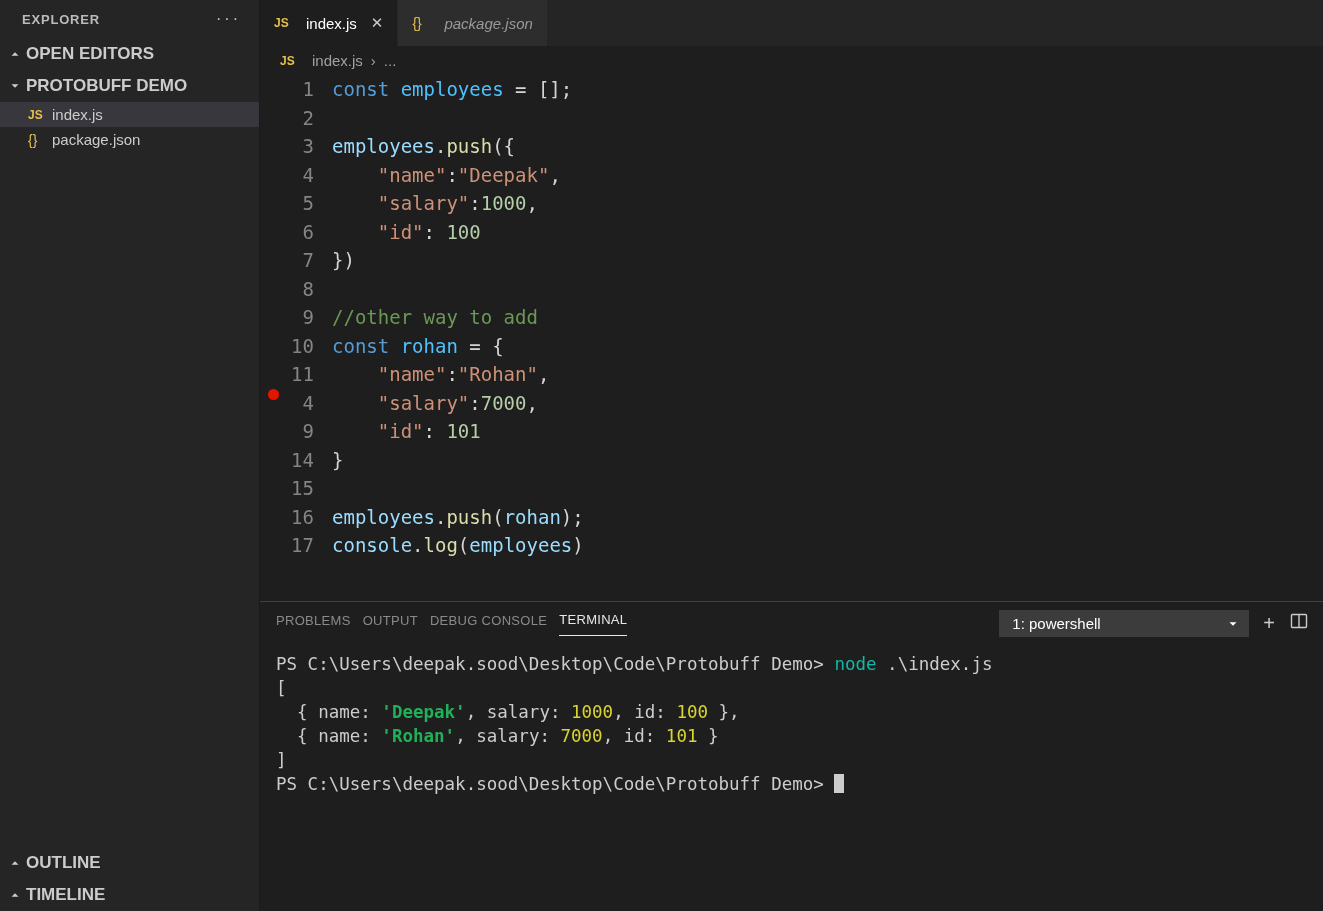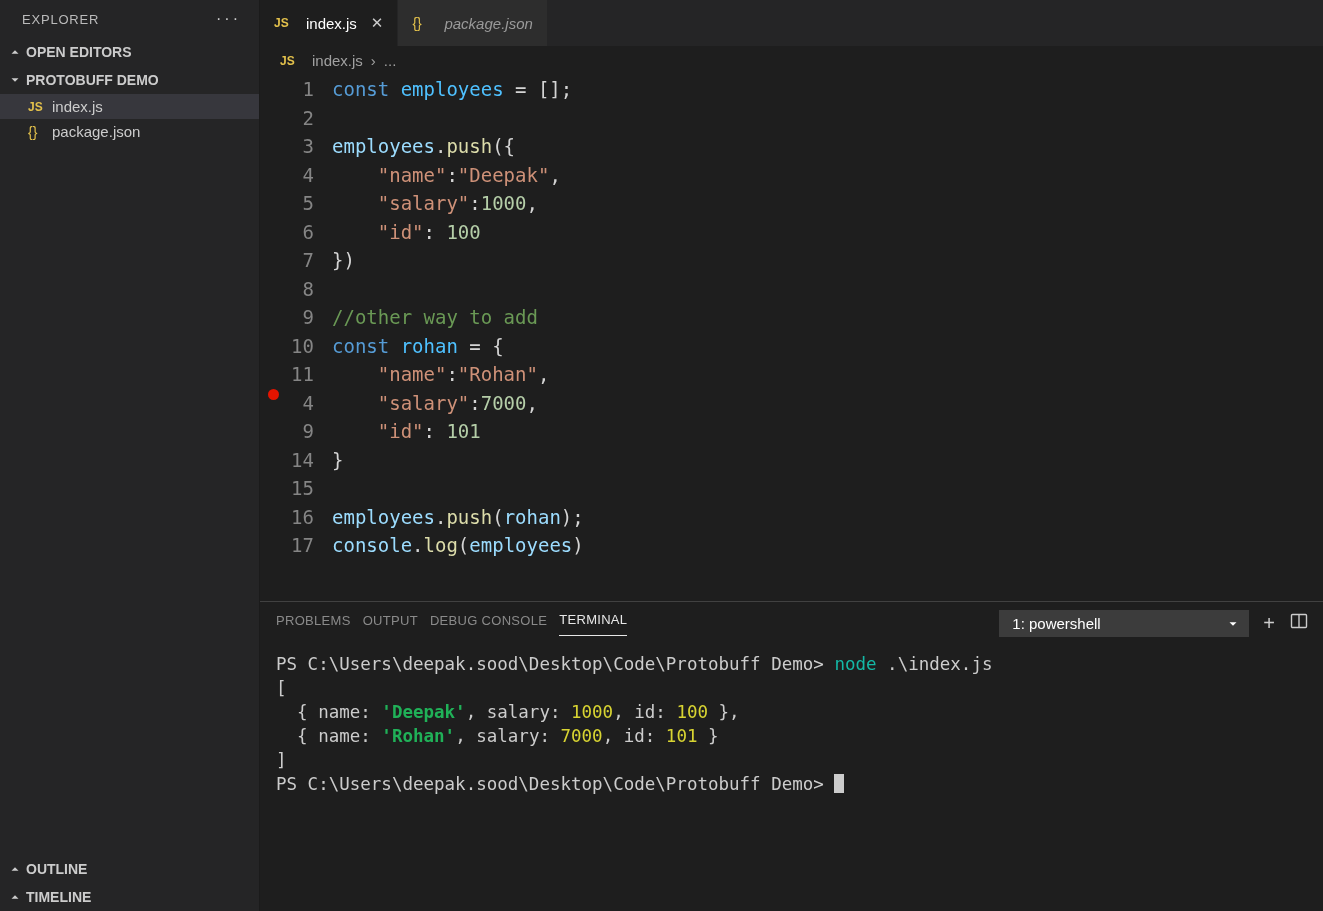--- a/index.html
+++ b/index.html
@@ -1,23 +1,23 @@
 <!DOCTYPE html>
 <html><head>
 <meta charset="utf-8">
 <style>
   * { box-sizing: border-box; }
   html,body { margin:0; padding:0; height:100%; background:#1e1e1e; font-family:"Segoe UI",Arial,sans-serif; color:#cccccc; overflow:hidden;}
   .root { display:flex; width:1323px; height:911px; }
   
   .sidebar { width:260px; background:#252526; display:flex; flex-direction:column; border-right:1px solid #1b1b1b;}
   .sb-head { display:flex; align-items:center; justify-content:space-between; padding:10px 18px 10px 22px; font-size:13px; letter-spacing:0.8px; color:#bbbbbb;}
-  .sb-head-title{font-weight:400;}
+  .sb-head-title{font-weight:700;}
   .dots{ letter-spacing:3px; color:#cccccc; font-size:16px; cursor:pointer;}
-  .sb-section { display:flex; align-items:center; padding:6px 8px; font-size:14px; font-weight:700; color:#cccccc; cursor:pointer;}
+  .sb-section { display:flex; align-items:center; padding:6px 8px; font-size:17px; font-weight:700; color:#cccccc; cursor:pointer;}
   .sb-section .chev{ width:18px; text-align:center; font-size:14px; color:#cccccc;}
   .sb-section.collapsed .chev svg{transform:rotate(-90deg);}
   .sb-files { flex:0 0 auto; }
   .file-item { display:flex; align-items:center; padding:4px 0 4px 28px; font-size:15px; color:#cccccc; cursor:pointer;}
   .file-item.active { background:#37373d;}
   .icon-js { color:#e2c04b; font-weight:700; font-size:12px; width:24px; }
   .icon-json { color:#e2c04b; font-size:14px; width:24px; }
   .sb-spacer{flex:1;}
   
   .main { flex:1; display:flex; flex-direction:column; background:#1e1e1e; }

